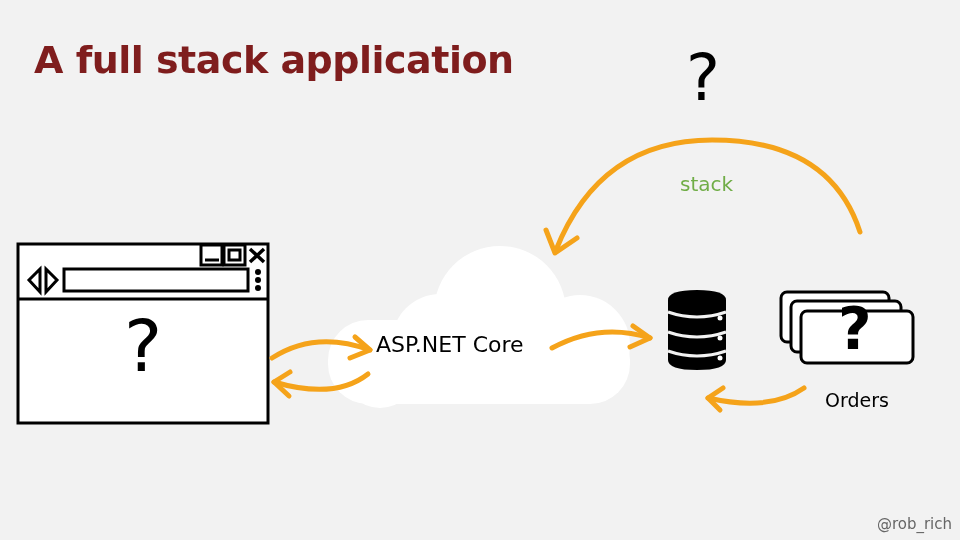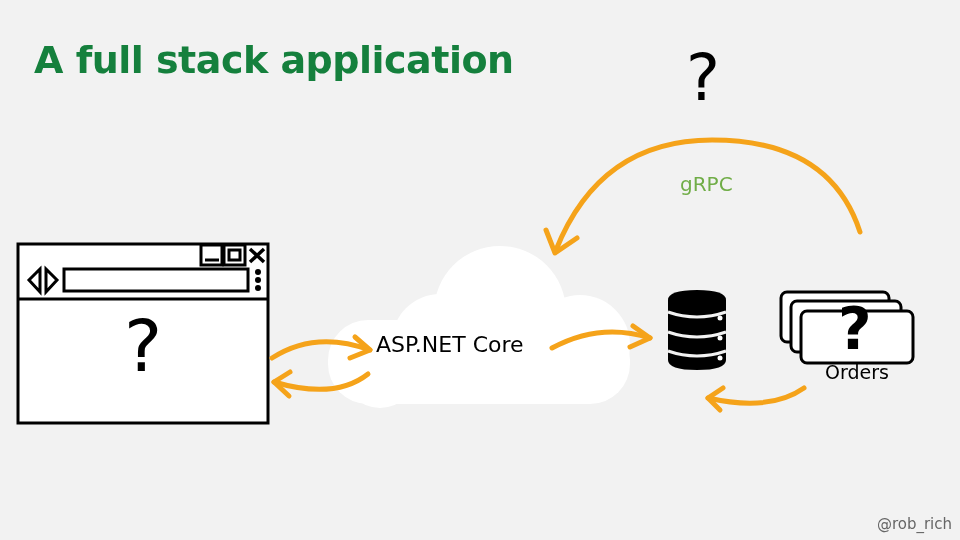--- a/index.html
+++ b/index.html
@@ -3,21 +3,21 @@
   <meta charset="utf-8">
   <style>
     html, body { margin: 0; padding: 0; }
     body {
       width: 960px; height: 540px; overflow: hidden;
       background: #f2f2f2; position: relative;
       font-family: "DejaVu Sans", sans-serif;
     }
     .title {
       position: absolute; left: 34px; top: 38px;
-      font-size: 38px; font-weight: bold; color: #15803d;
+      font-size: 38px; font-weight: bold; color: #7f1d1d;
       letter-spacing: -0.5px; margin: 0;
     }
     .qmark-top {
       position: absolute; left: 686px; top: 46px;
       font-size: 64px; color: #000; line-height: 1;
     }
     .grpc-label {
       position: absolute; left: 680px; top: 172px;
       font-size: 20px; color: #70ad47;
     }
@@ -27,21 +27,21 @@
     }
     .browser-q {
       position: absolute; left: 124px; top: 310px;
       font-size: 72px; color: #000; line-height: 1;
     }
     .worker-q {
       position: absolute; left: 838px; top: 300px;
       font-size: 58px; font-weight: bold; color: #000; line-height: 1;
     }
     .worker-label {
-      position: absolute; left: 812px; top: 360px; width: 90px;
+      position: absolute; left: 812px; top: 388px; width: 90px;
       font-size: 19px; color: #000; text-align: center; line-height: 24px;
     }
     .footer {
       position: absolute; right: 8px; bottom: 6px;
       font-size: 15px; color: #666; text-align: right; line-height: 20px;
     }
     svg.canvas { position: absolute; left: 0; top: 0; }
   </style>
 </head>
 <body>
@@ -126,21 +126,21 @@
     </g>
 
     <g>
       <path d="M804 388 Q770 412 708 398"></path>
       <path d="M723 388 L708 398 L720 410"></path>
     </g>
   </g>
 </svg>
 
 <div class="qmark-top">?</div>
-<div class="grpc-label">gRPC</div>
+<div class="grpc-label">stack</div>
 <div class="browser-q">?</div>
 <div class="cloud-label">ASP.NET Core</div>
 <div class="worker-q">?</div>
 <div class="worker-label">
   <div>Orders</div>
 </div>
 
 <div class="footer">
   <div>@rob_rich</div>
 </div>

